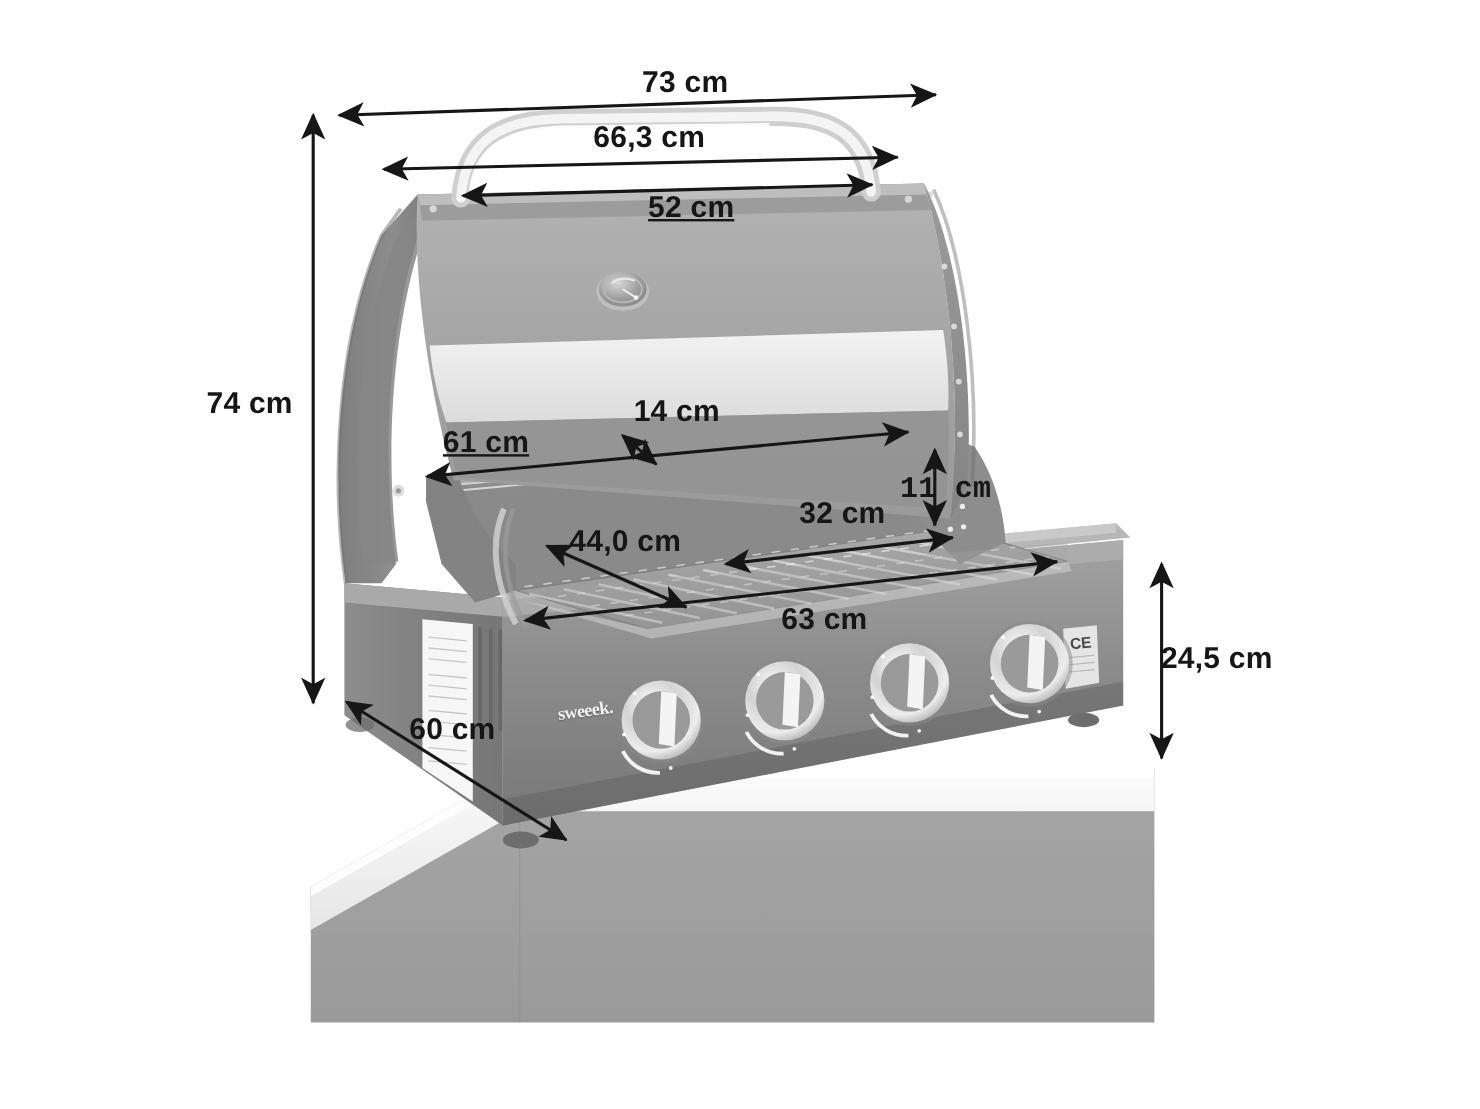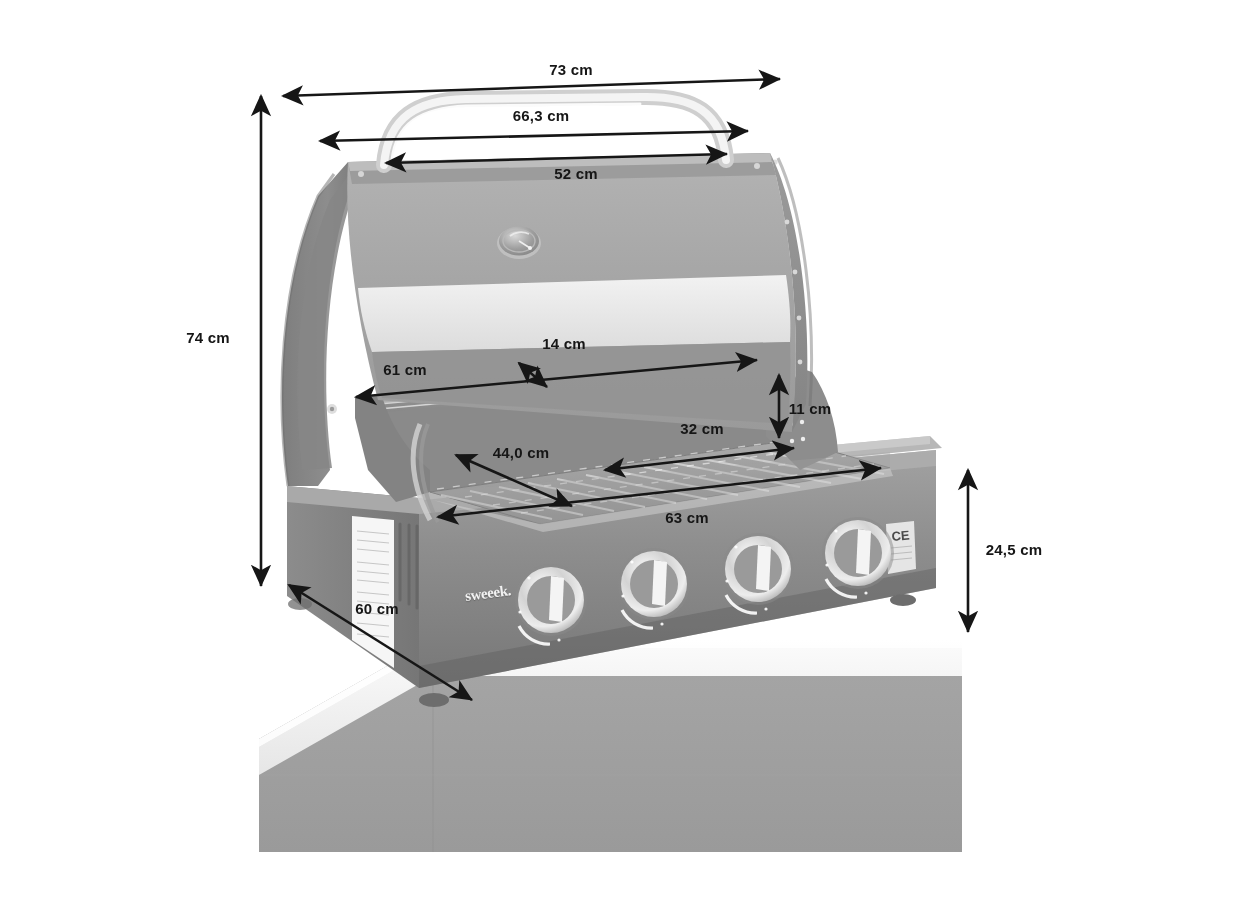--- a/index.html
+++ b/index.html
@@ -25,21 +25,21 @@
     position: absolute;
     left: 0;
     top: 0;
     width: 1233px;
     height: 924px;
   }
   .dim-label {
     position: absolute;
     font-family: "Liberation Sans", sans-serif;
     font-weight: bold;
-    font-size: 15px;
+    font-size: 25px;
     color: #161616;
     letter-spacing: 0.2px;
     white-space: nowrap;
     line-height: 1;
   }
   .brand-mark {
     position: absolute;
     font-family: "Liberation Serif", serif;
     font-weight: bold;
     font-style: normal;
@@ -360,29 +360,29 @@
       <line x1="438" y1="517" x2="881" y2="468" marker-start="url(#arrowStart)" marker-end="url(#arrowEnd)"></line>
       <line x1="289" y1="585" x2="472" y2="700" marker-start="url(#arrowStart)" marker-end="url(#arrowEnd)"></line>
       <line x1="968" y1="470" x2="968" y2="632" marker-start="url(#arrowStart)" marker-end="url(#arrowEnd)"></line>
     </g>
   </svg>
 
   <div class="dim-label" style="left:571px; top:69px; transform:translate(-50%,-50%);">73 cm</div>
 
   <div class="dim-label" style="left:541px; top:115px; transform:translate(-50%,-50%);">66,3 cm</div>
 
-  <div class="dim-label" style="left:576px; top:173px; transform:translate(-50%,-50%);">52 cm</div>
+  <div class="dim-label" style="left:576px; top:173px; transform:translate(-50%,-50%);text-decoration:underline;">52 cm</div>
 
   <div class="dim-label" style="left:208px; top:337px; transform:translate(-50%,-50%);">74 cm</div>
 
-  <div class="dim-label" style="left:405px; top:369px; transform:translate(-50%,-50%);">61 cm</div>
+  <div class="dim-label" style="left:405px; top:369px; transform:translate(-50%,-50%);text-decoration:underline;">61 cm</div>
 
   <div class="dim-label" style="left:564px; top:343px; transform:translate(-50%,-50%);">14 cm</div>
 
-  <div class="dim-label" style="left:810px; top:408px; transform:translate(-50%,-50%);">11 cm</div>
+  <div class="dim-label" style="left:788px; top:408px; transform:translate(-50%,-50%);font-family:Liberation Mono, monospace;">11 cm</div>
 
   <div class="dim-label" style="left:521px; top:452px; transform:translate(-50%,-50%);">44,0 cm</div>
 
   <div class="dim-label" style="left:702px; top:428px; transform:translate(-50%,-50%);">32 cm</div>
 
   <div class="dim-label" style="left:687px; top:517px; transform:translate(-50%,-50%);text-align:center;">63 cm</div>
 
   <div class="dim-label" style="left:377px; top:608px; transform:translate(-50%,-50%);text-align:center;">60 cm</div>
 
   <div class="dim-label" style="left:1014px; top:549px; transform:translate(-50%,-50%);">24,5 cm</div>

